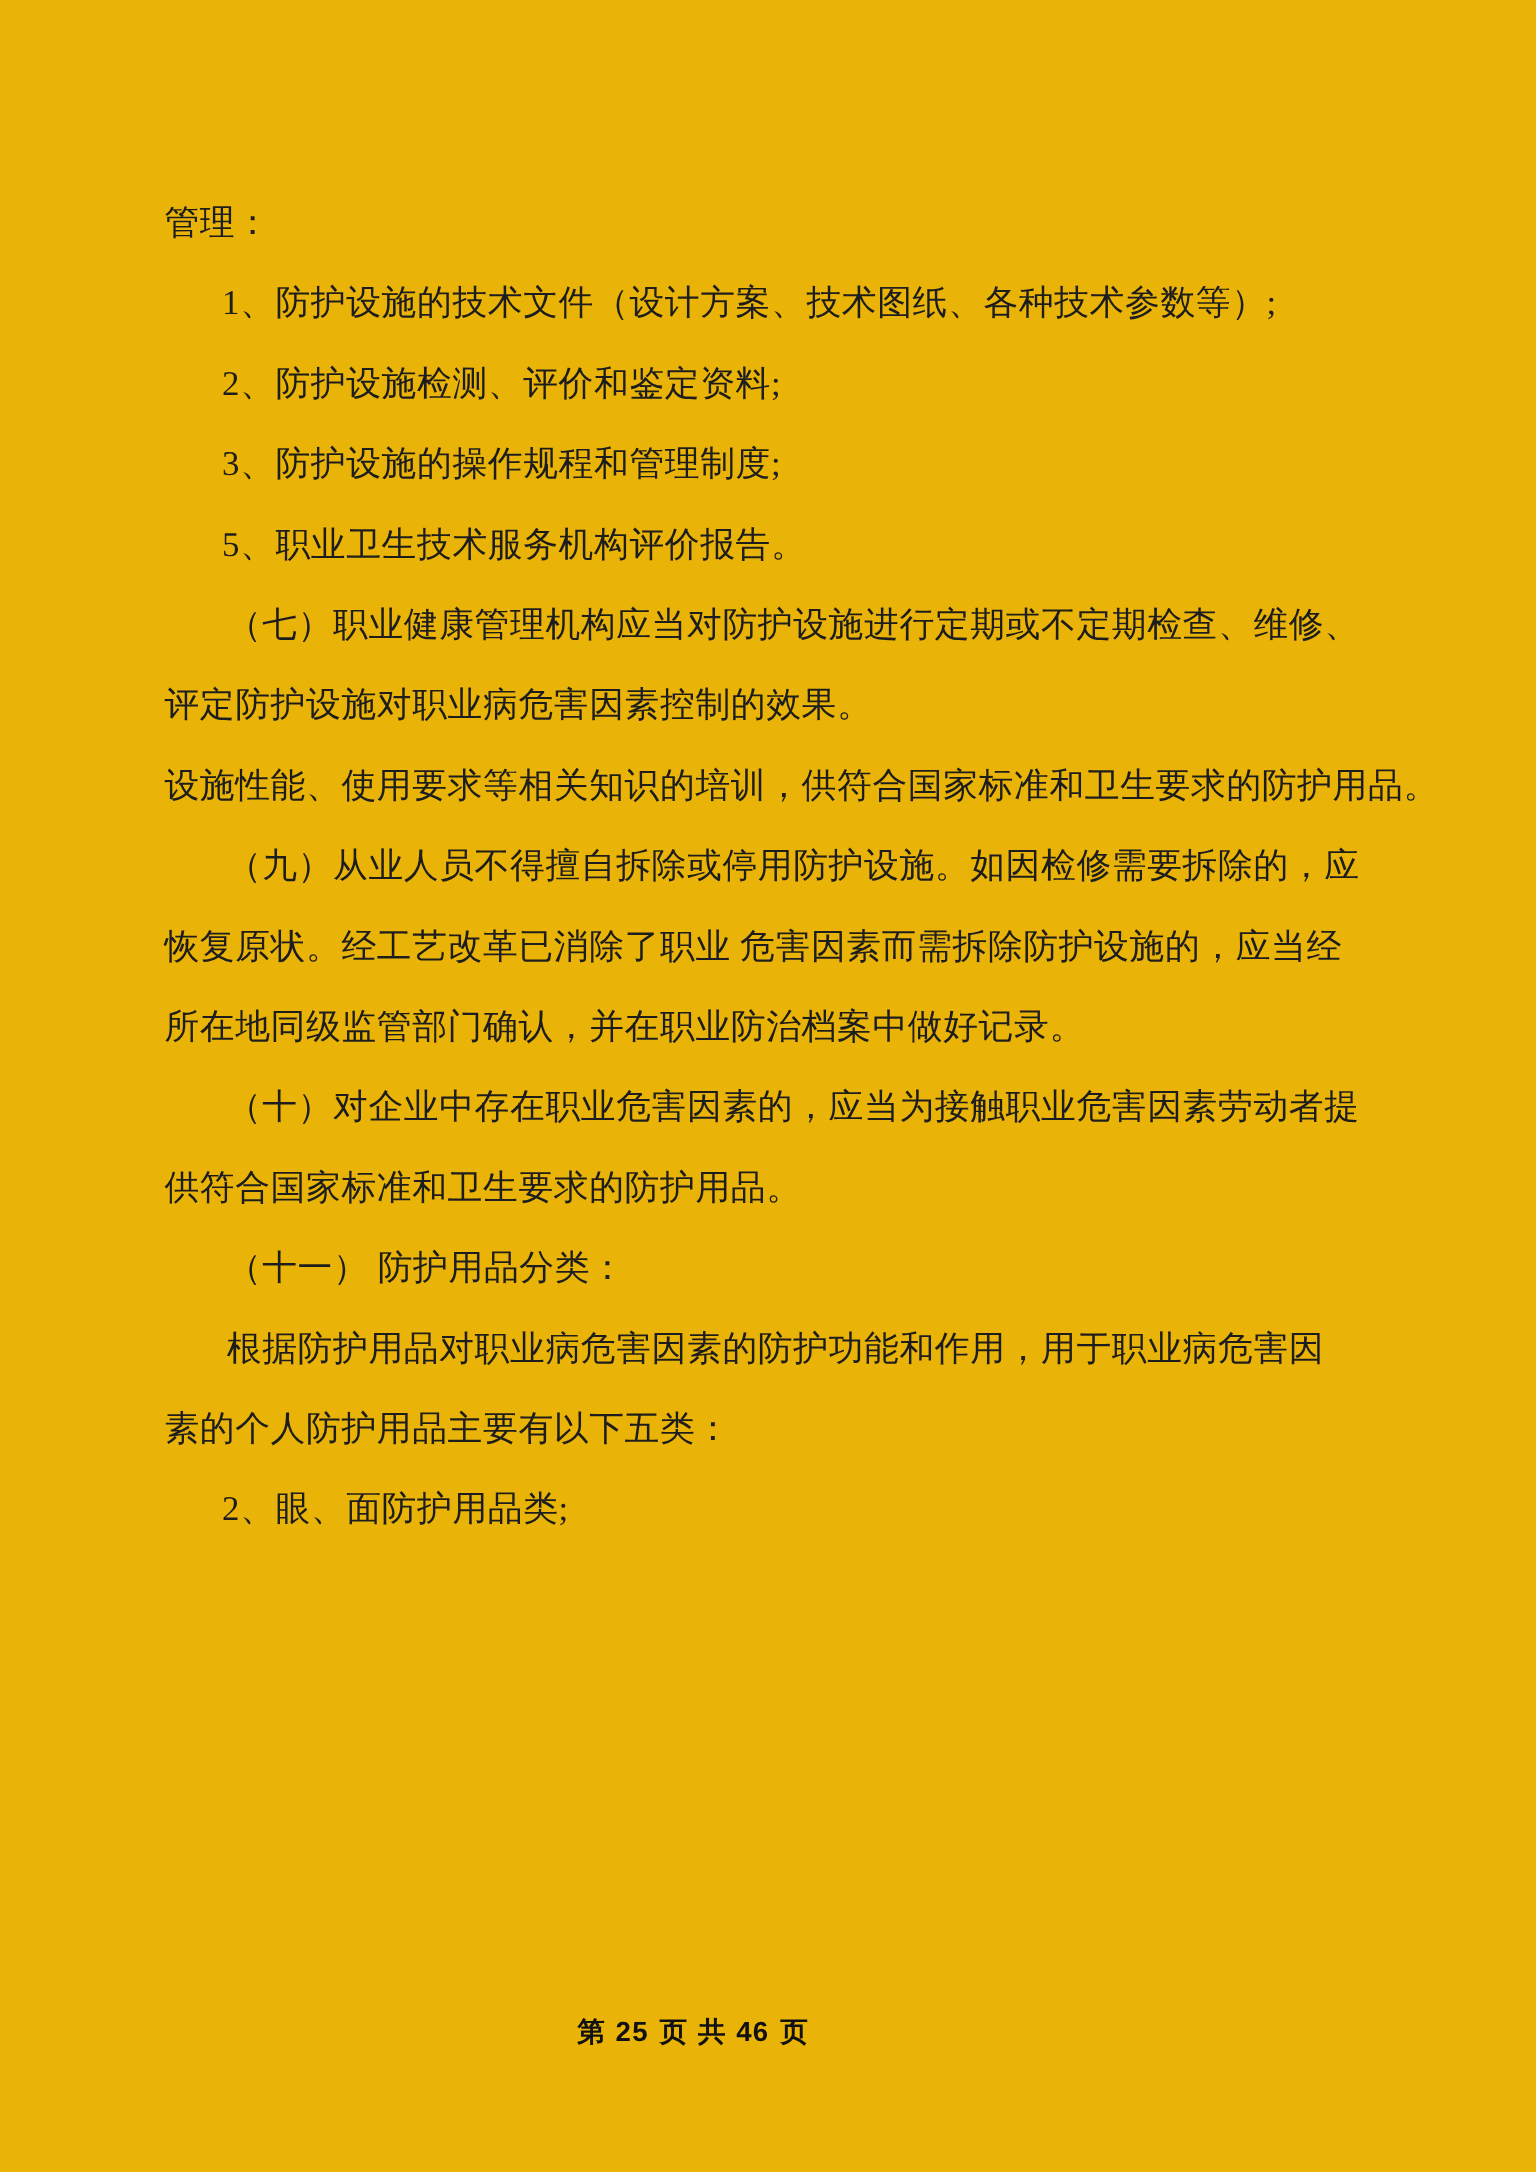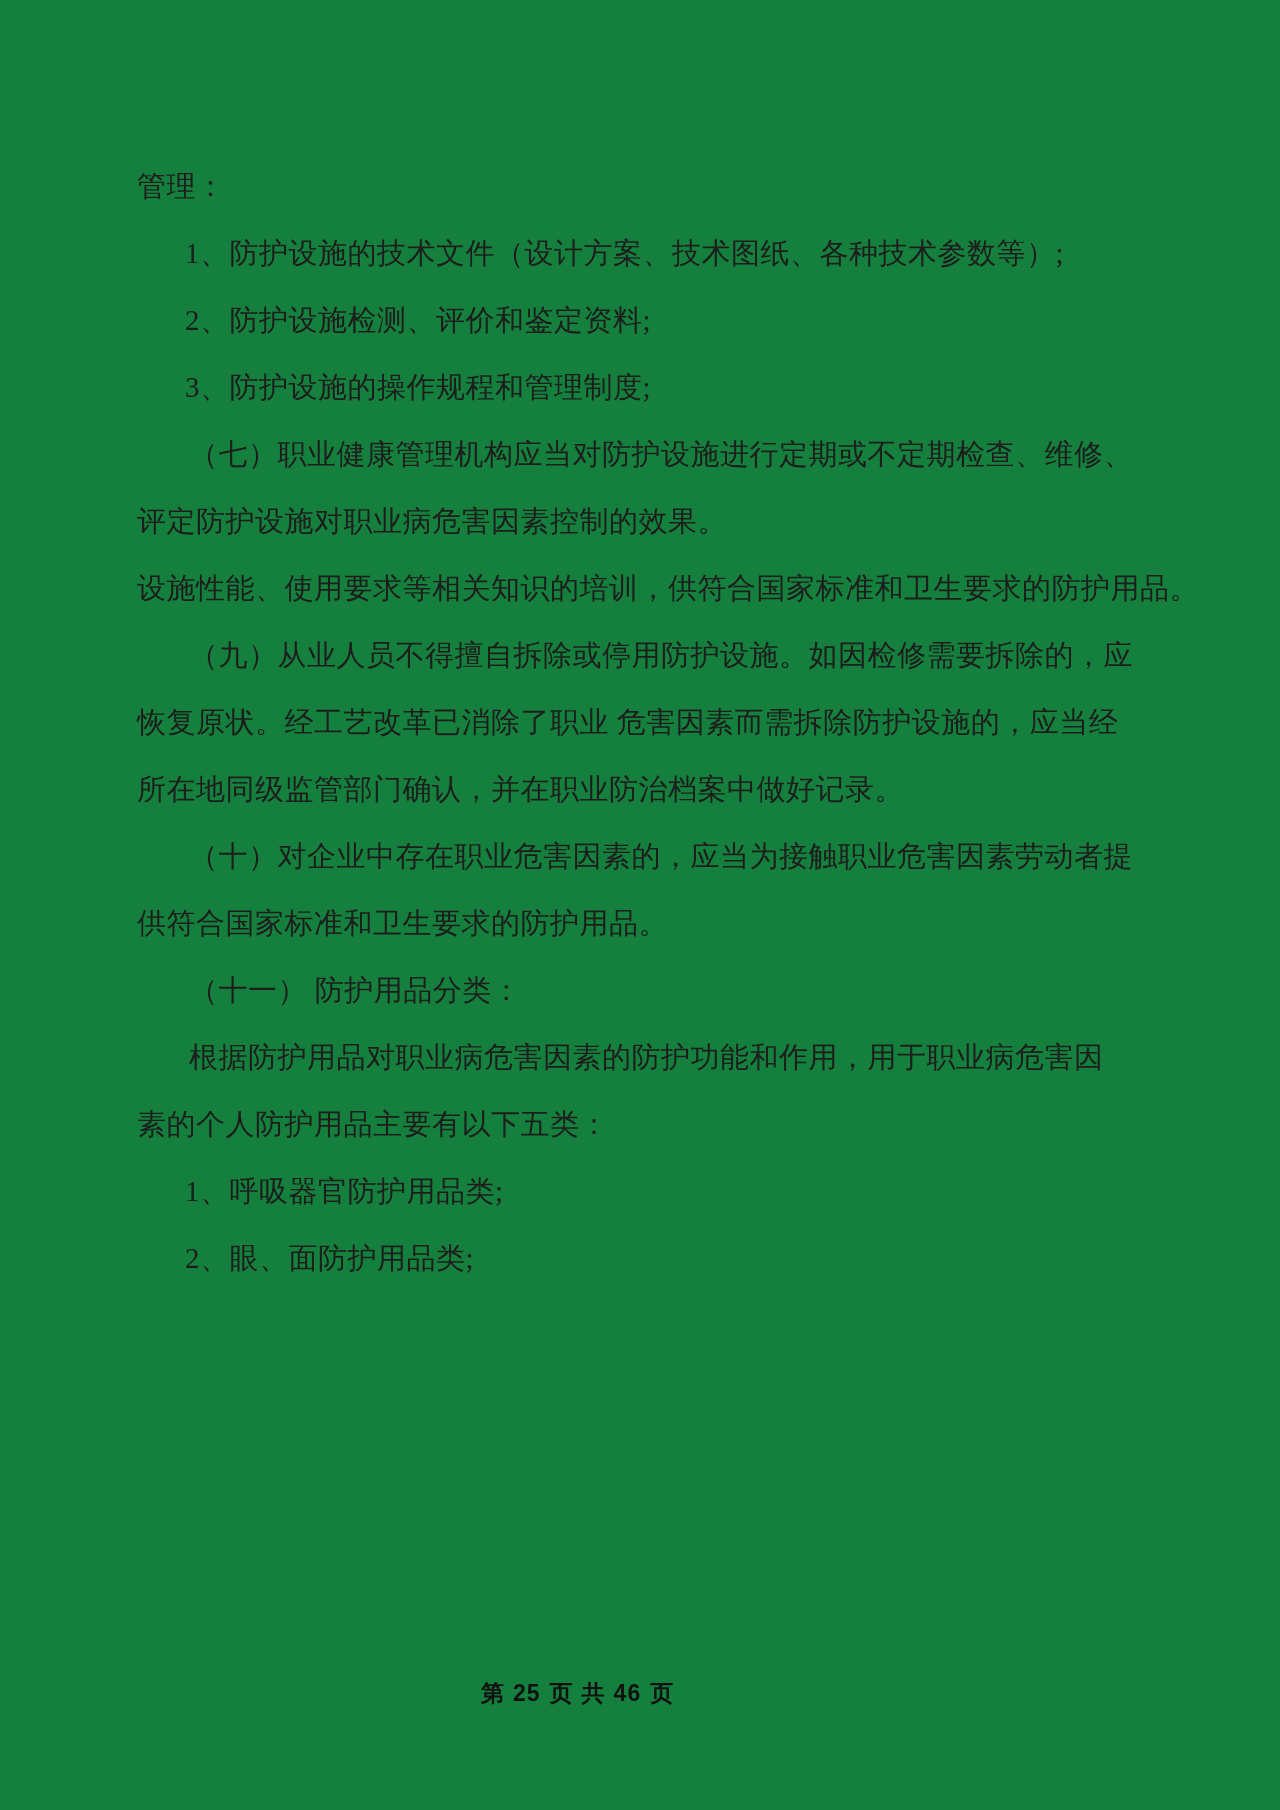--- a/index.html
+++ b/index.html
@@ -4,21 +4,21 @@
 <style>
   html, body {
     margin: 0;
     padding: 0;
     background: #ffffff;
   }
   .page {
     position: relative;
     width: 1280px;
     height: 1810px;
-    background: #15803d;
+    background: #eab308;
     overflow: hidden;
     font-family: "Liberation Serif", "DejaVu Serif", serif;
     color: #1d1d1d;
   }
   .content {
     position: absolute;
     left: 137px;
     top: 153px;
     width: 1040px;
     font-size: 29px;
@@ -53,32 +53,32 @@
 </style>
 </head>
 <body>
 
 <div class="page">
   <div class="content">
     <div class="line">管理：</div>
     <div class="line ind-item">1、防护设施的技术文件（设计方案、技术图纸、各种技术参数等）;</div>
     <div class="line ind-item">2、防护设施检测、评价和鉴定资料;</div>
     <div class="line ind-item">3、防护设施的操作规程和管理制度;</div>
+    <div class="line ind-item">5、职业卫生技术服务机构评价报告。</div>
     <div class="line ind-para">（七）职业健康管理机构应当对防护设施进行定期或不定期检查、维修、</div>
     <div class="line">评定防护设施对职业病危害因素控制的效果。</div>
     <div class="line">设施性能、使用要求等相关知识的培训，供符合国家标准和卫生要求的防护用品。</div>
     <div class="line ind-para">（九）从业人员不得擅自拆除或停用防护设施。如因检修需要拆除的，应</div>
     <div class="line">恢复原状。经工艺改革已消除了职业 危害因素而需拆除防护设施的，应当经</div>
     <div class="line">所在地同级监管部门确认，并在职业防治档案中做好记录。</div>
     <div class="line ind-para">（十）对企业中存在职业危害因素的，应当为接触职业危害因素劳动者提</div>
     <div class="line">供符合国家标准和卫生要求的防护用品。</div>
     <div class="line ind-para">（十一） 防护用品分类：</div>
     <div class="line ind-para">根据防护用品对职业病危害因素的防护功能和作用，用于职业病危害因</div>
     <div class="line">素的个人防护用品主要有以下五类：</div>
-    <div class="line ind-item">1、呼吸器官防护用品类;</div>
     <div class="line ind-item">2、眼、面防护用品类;</div>
   </div>
 
   <div class="footer">
     <span>第</span>
     <span class="num">25</span>
     <span>页</span>
     <span>共</span>
     <span class="num">46</span>
     <span>页</span>

